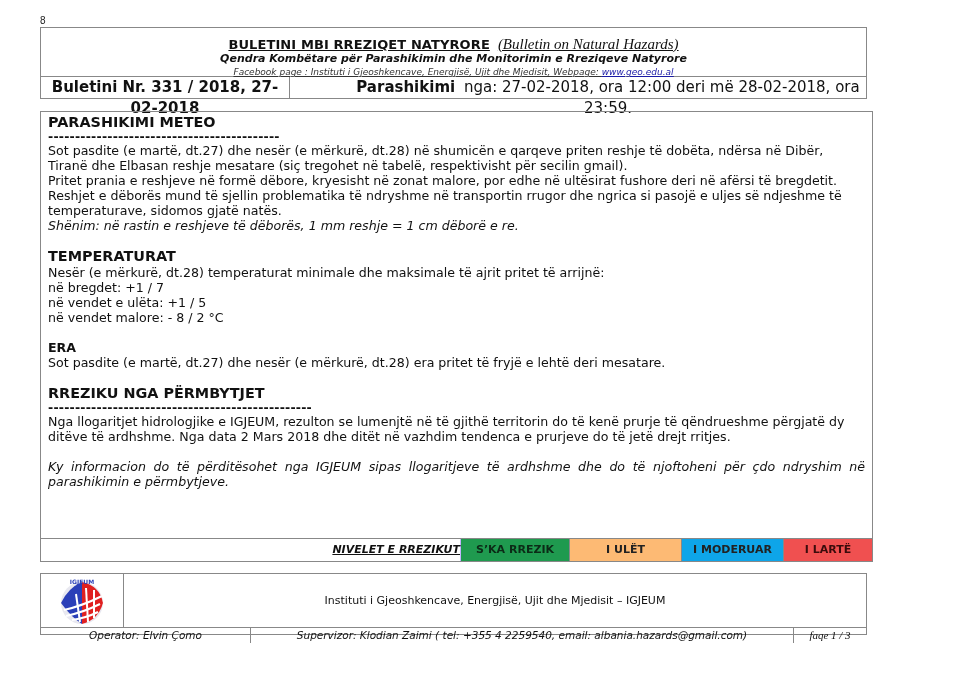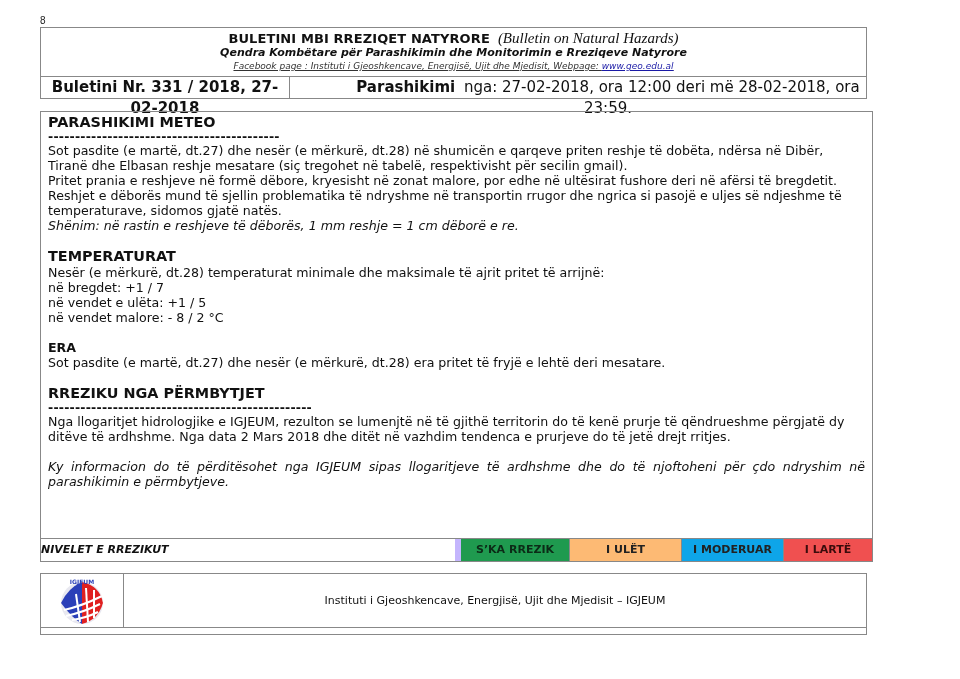--- a/index.html
+++ b/index.html
@@ -2,21 +2,21 @@
 <html><head>
 <meta charset="utf-8">
 <style>
   * { box-sizing: border-box; margin: 0; padding: 0; }
   html, body { width: 960px; height: 679px; background: #ffffff; overflow: hidden; }
   body { position: relative; font-family: "DejaVu Sans", "Liberation Sans", sans-serif; color: #111; }
 
   .page-num { position: absolute; left: 40px; top: 15px; font-size: 10px; font-family: "Liberation Sans", sans-serif; color: #222; }
 
   .header-box { position: absolute; left: 40px; top: 27px; width: 827px; height: 50px; border: 1px solid #888; text-align: center; }
-  .header-title { margin-top: 3px; font-size: 13px; line-height: 15px; }
+  .header-title { margin-top: 9px; font-size: 13px; line-height: 15px; text-decoration: underline; }
   .header-title b { font-family: "DejaVu Sans", sans-serif; font-weight: bold; font-size: 13px; letter-spacing: 0.1px; }
   .header-title i { font-family: "Liberation Serif", serif; font-style: italic; font-size: 15px; margin-left: 8px; }
   .header-sub { font-size: 11px; font-weight: bold; font-style: italic; line-height: 14px; }
   .header-links { font-size: 9px; font-style: italic; line-height: 12px; color: #333; text-decoration: underline; }
   .header-links a { color: #1a1aa6; text-decoration: underline; }
 
   .info-row { position: absolute; left: 40px; top: 77px; width: 827px; height: 22px; border: 1px solid #888; border-top: none; display: flex; font-size: 15px; }
   .info-left { width: 249px; border-right: 1px solid #888; text-align: center; line-height: 21px; font-weight: bold; }
   .info-right { flex: 1; text-align: center; line-height: 21px; padding-left: 60px; }
   .info-right b { font-weight: bold; margin-right: 4px; }
@@ -24,21 +24,21 @@
   .main-box { position: absolute; left: 40px; top: 111px; width: 833px; height: 427px; border: 1px solid #888; border-bottom: none; padding: 2px 7px; font-size: 12.6px; line-height: 15px; }
   .sec-title { font-weight: bold; font-size: 14.4px; line-height: 17px; }
   .dashes { font-weight: bold; font-size: 12.5px; line-height: 12px; letter-spacing: 0.2px; }
   .sub-title { font-weight: bold; font-size: 12.6px; line-height: 15px; }
   .para { font-size: 12.6px; line-height: 15px; }
   .italic { font-style: italic; }
   .gap { height: 15px; }
   .justify { text-align: justify; }
 
   .levels-row { position: absolute; left: 40px; top: 538px; width: 833px; height: 24px; border: 1px solid #888; display: flex; font-size: 11px; font-weight: bold; }
-  .levels-label { width: 420px; text-align: left; line-height: 22px; font-style: italic; border-right: 6px solid #c4b5fd; }
+  .levels-label { width: 420px; text-align: right; line-height: 22px; font-style: italic; border-right: 1px solid #c4b5fd; text-decoration: underline; }
   .level { text-align: center; line-height: 22px; border-right: 1px solid #888; }
   .level:last-child { border-right: none; }
   .lv-green { width: 109px; background: #1f9a4f; color: #0c2b17; }
   .lv-yellow { width: 112px; background: #fdba74; color: #222; }
   .lv-orange { width: 102px; background: #0ea5e9; color: #222; }
   .lv-red { flex: 1; background: #f05050; color: #3b0c0c; }
 
   .footer-box { position: absolute; left: 40px; top: 573px; width: 827px; height: 62px; border: 1px solid #888; }
   .footer-top { display: flex; height: 54px; border-bottom: 1px solid #888; }
   .logo-cell { width: 83px; border-right: 1px solid #888; display: flex; align-items: center; justify-content: center; }
@@ -129,13 +129,18 @@
             <path d="M22 18 L26 46"></path>
             <path d="M32 12 L34 46"></path>
             <path d="M40 14 L40 42"></path>
           </g>
         </g>
         <text x="28" y="8" text-anchor="middle" font-size="6" font-weight="bold" fill="#2a3fb8" font-family="DejaVu Sans, sans-serif">IGJEUM</text>
       </svg>
     </div>
     <div class="inst-cell">Instituti i Gjeoshkencave, Energjisë, Ujit dhe Mjedisit – IGJEUM</div>
   </div>
+  <div class="footer-bottom">
+    <div class="op-cell">Operator: Elvin Çomo</div>
+    <div class="sup-cell">Supervizor: Klodian Zaimi  ( tel: +355 4 2259540,  email: albania.hazards@gmail.com)</div>
+    <div class="faqe-cell">faqe 1 / 3</div>
+  </div>
 </div>
 
 </body></html>

